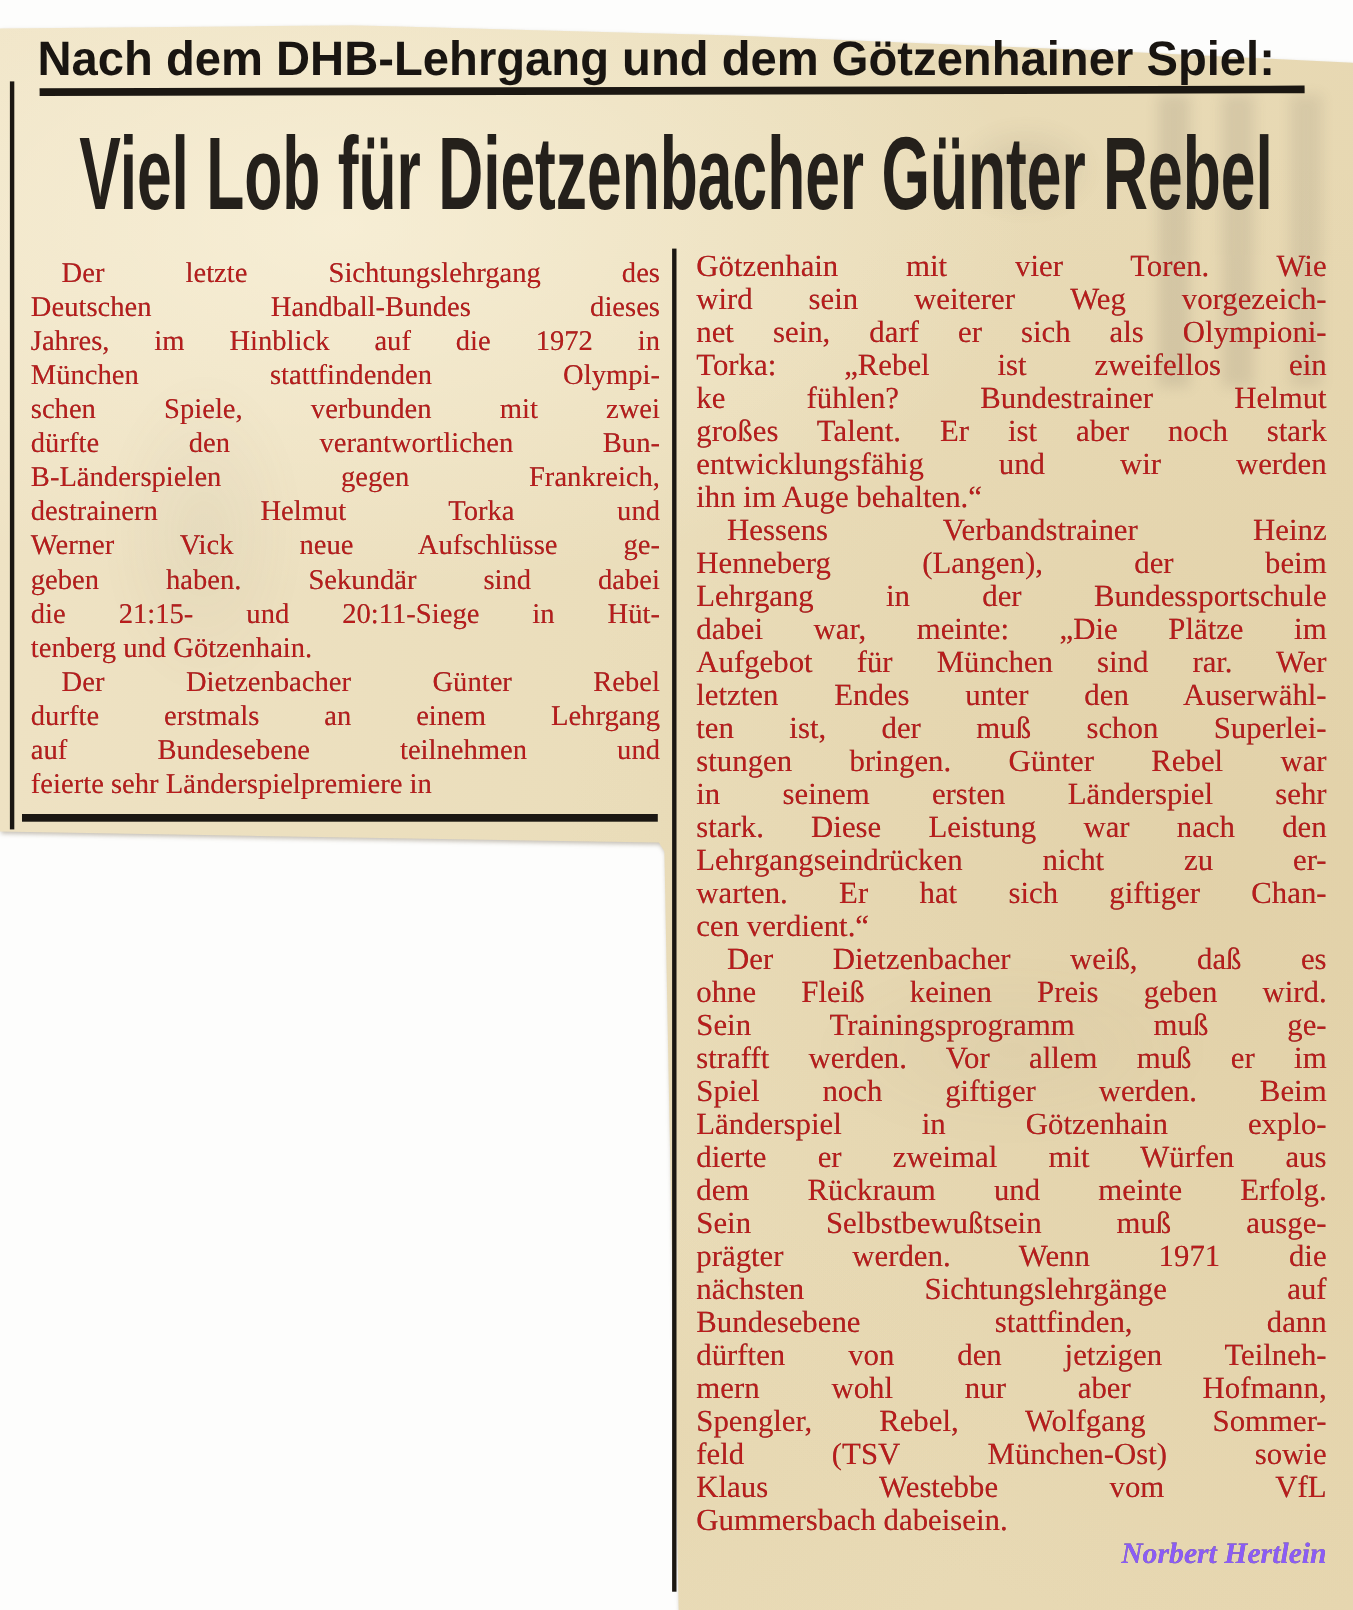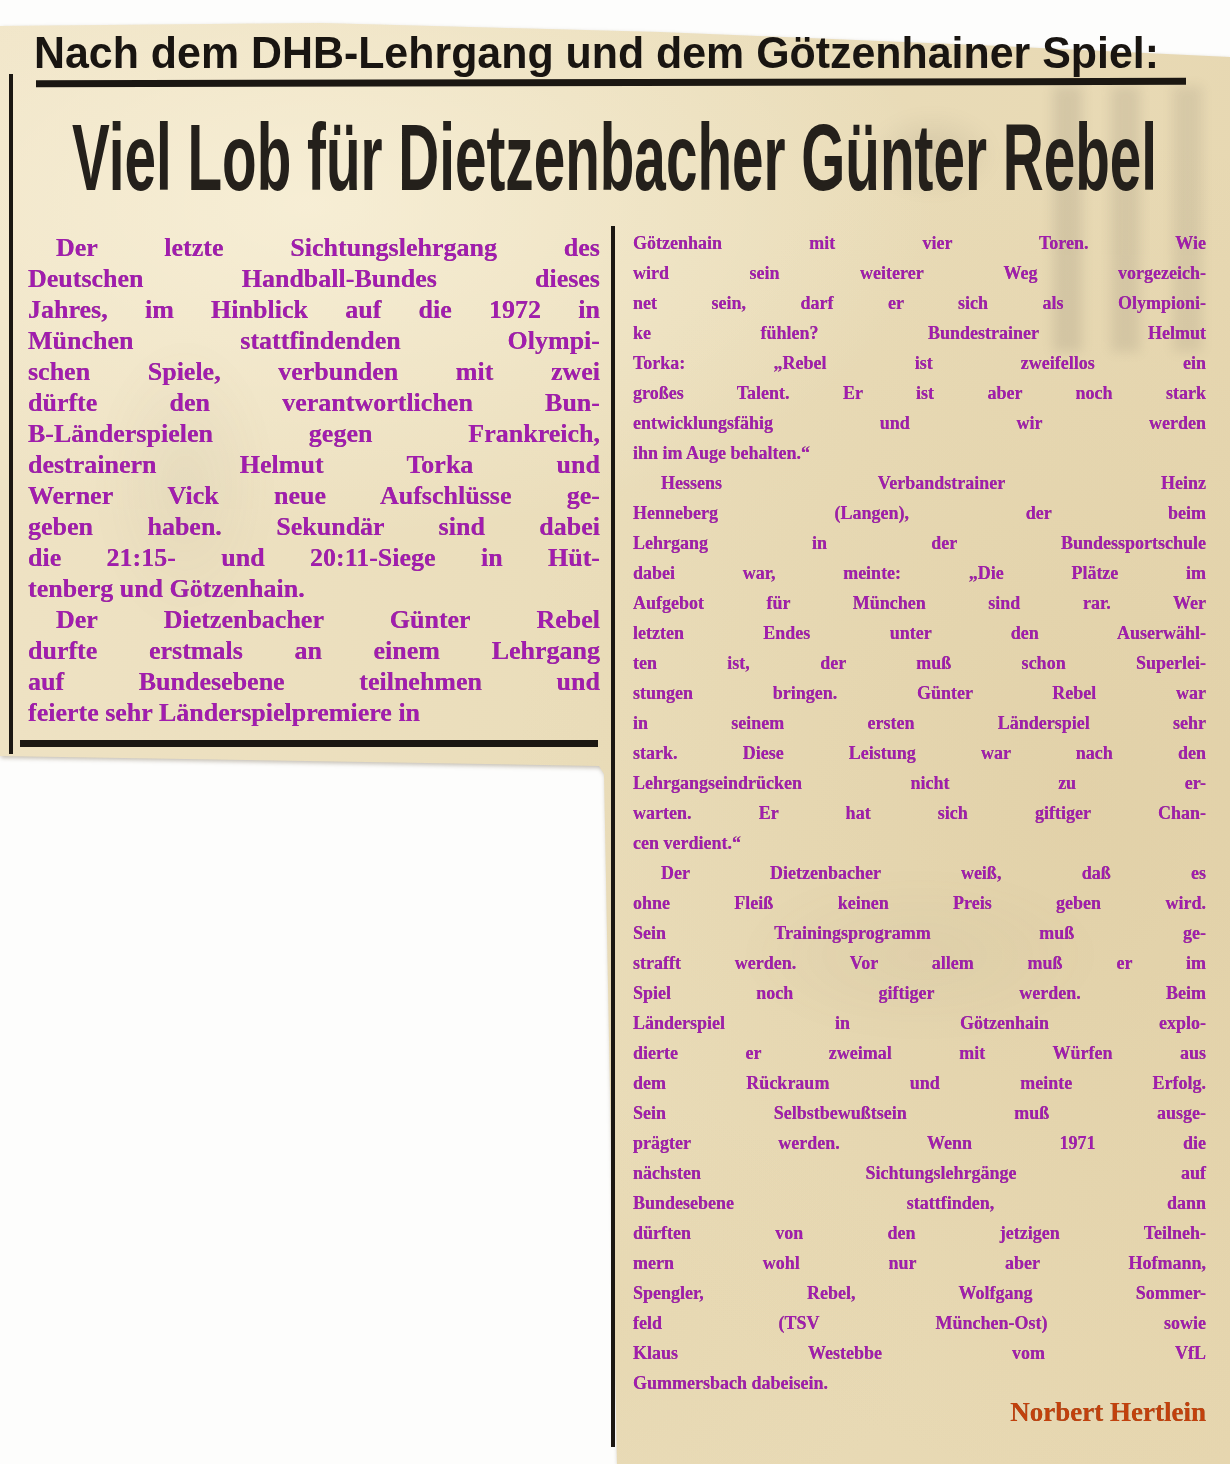--- a/index.html
+++ b/index.html
@@ -59,34 +59,34 @@
   .kicker-rule  { left: 36px;  top: 79px;  width: 1150px; height: 7px; transform: rotate(-0.12deg); }
   .left-edge-rule   { left: 9px;   top: 74px;  width: 4px; height: 680px; }
   .left-bottom-rule { left: 20px;  top: 740px; width: 578px; height: 7px; }
   .divider-rule     { left: 611px; top: 226px; width: 4px; height: 1221px; }
   
   .kicker-svg   { position: absolute; left: 34px; top: 26px; }
   .headline-svg { position: absolute; left: 72px; top: 102px; }
   
   .col {
     position: absolute;
-    color: #a21caf;
+    color: #b91c1c;
     text-shadow: 0 0 0.5px rgba(42,35,28,.55);
-    font-weight: bold;
   }
   .col-left  { left: 28px;  top: 232px; width: 572px; font-size: 26px; line-height: 31px; }
-  .col-right { left: 633px; top: 228px; width: 573px; font-size: 18px; line-height: 30px; }
+  .col-right { left: 633px; top: 228px; width: 573px; font-size: 28px; line-height: 30px; }
   .bodyline { text-align: justify; text-align-last: justify; }
   .bodyline.para-end { text-align-last: left; }
   .bodyline.indent { text-indent: 28px; }
   .byline {
     position: absolute; left: 633px; top: 1396px; width: 573px;
     font-size: 27px; line-height: 32px; font-weight: bold;
-    text-align: right; color: #c2410c;
+    text-align: right; color: #8b5cf6;
     text-shadow: 0 0 0.5px rgba(34,28,21,.6);
+    font-style: italic;
   }
 </style>
 </head>
 <body>
 
 <div class="stage">
 
   <div class="paper-wrap">
     <div class="paper">
       <div class="ghost ghost-a"></div>
@@ -124,22 +124,22 @@
       <div class="bodyline para-end">tenberg und Götzenhain.</div>
       <div class="bodyline indent">Der Dietzenbacher Günter Rebel</div>
       <div class="bodyline">durfte erstmals an einem Lehrgang</div>
       <div class="bodyline">auf Bundesebene teilnehmen und</div>
       <div class="bodyline para-end">feierte sehr Länderspielpremiere in</div>
     </div>
   <div class="col col-right">
       <div class="bodyline">Götzenhain mit vier Toren. Wie</div>
       <div class="bodyline">wird sein weiterer Weg vorgezeich-</div>
       <div class="bodyline">net sein, darf er sich als Olympioni-</div>
+      <div class="bodyline">Torka: „Rebel ist zweifellos ein</div>
       <div class="bodyline">ke fühlen? Bundestrainer Helmut</div>
-      <div class="bodyline">Torka: „Rebel ist zweifellos ein</div>
       <div class="bodyline">großes Talent. Er ist aber noch stark</div>
       <div class="bodyline">entwicklungsfähig und wir werden</div>
       <div class="bodyline para-end">ihn im Auge behalten.“</div>
       <div class="bodyline indent">Hessens Verbandstrainer Heinz</div>
       <div class="bodyline">Henneberg (Langen), der beim</div>
       <div class="bodyline">Lehrgang in der Bundessportschule</div>
       <div class="bodyline">dabei war, meinte: „Die Plätze im</div>
       <div class="bodyline">Aufgebot für München sind rar. Wer</div>
       <div class="bodyline">letzten Endes unter den Auserwähl-</div>
       <div class="bodyline">ten ist, der muß schon Superlei-</div>

